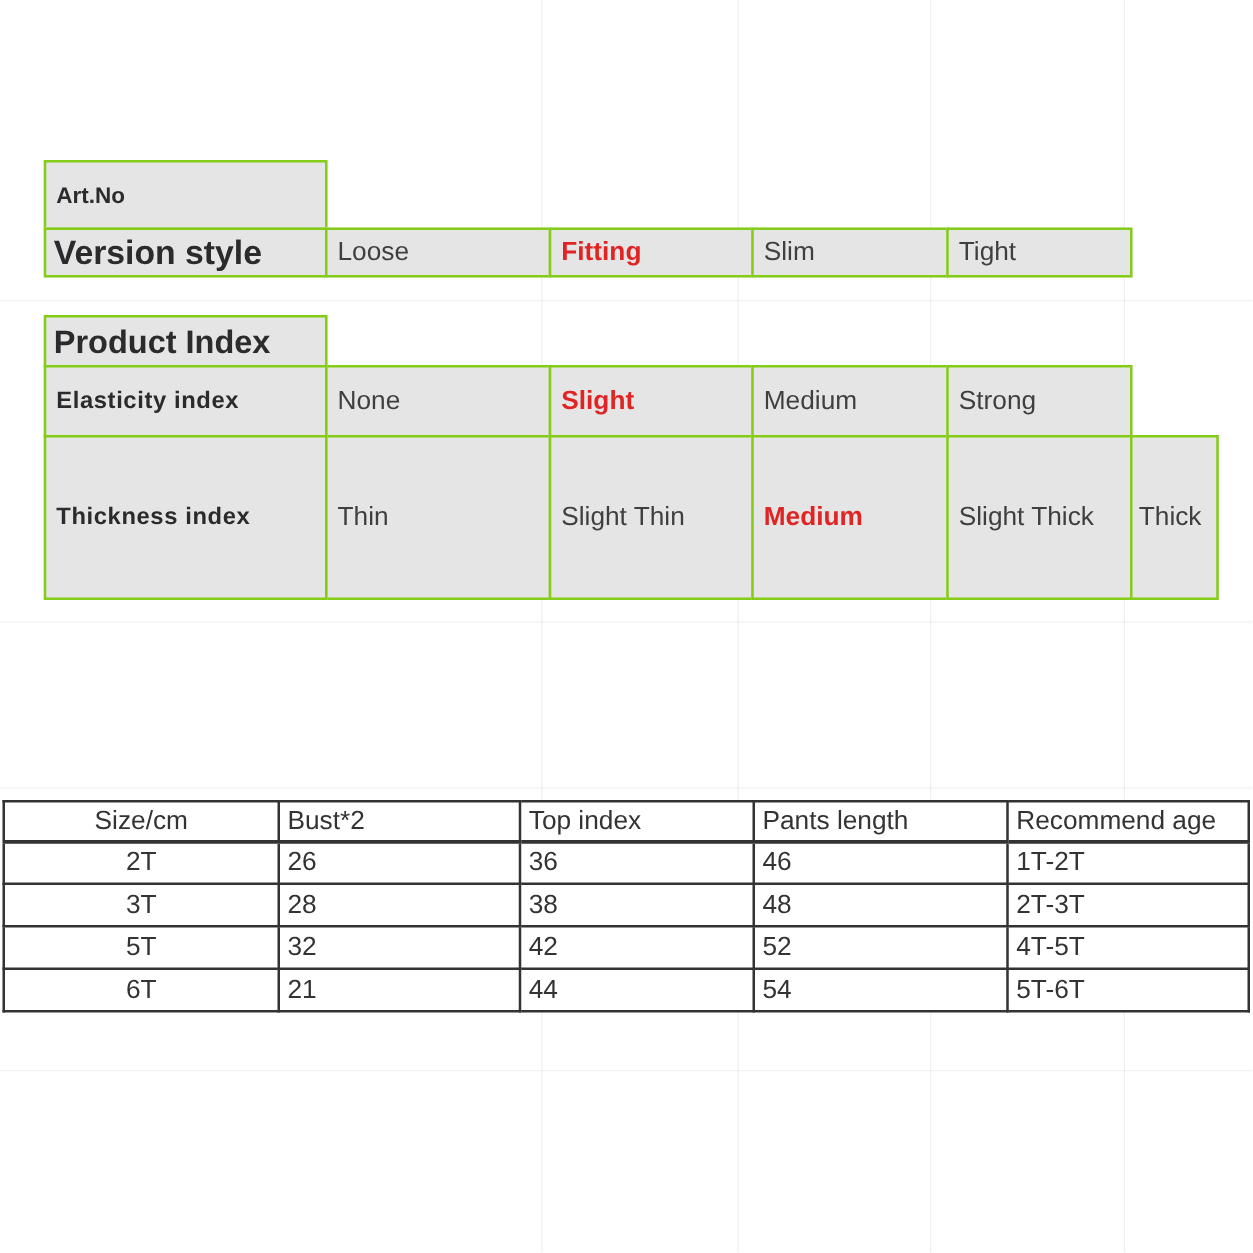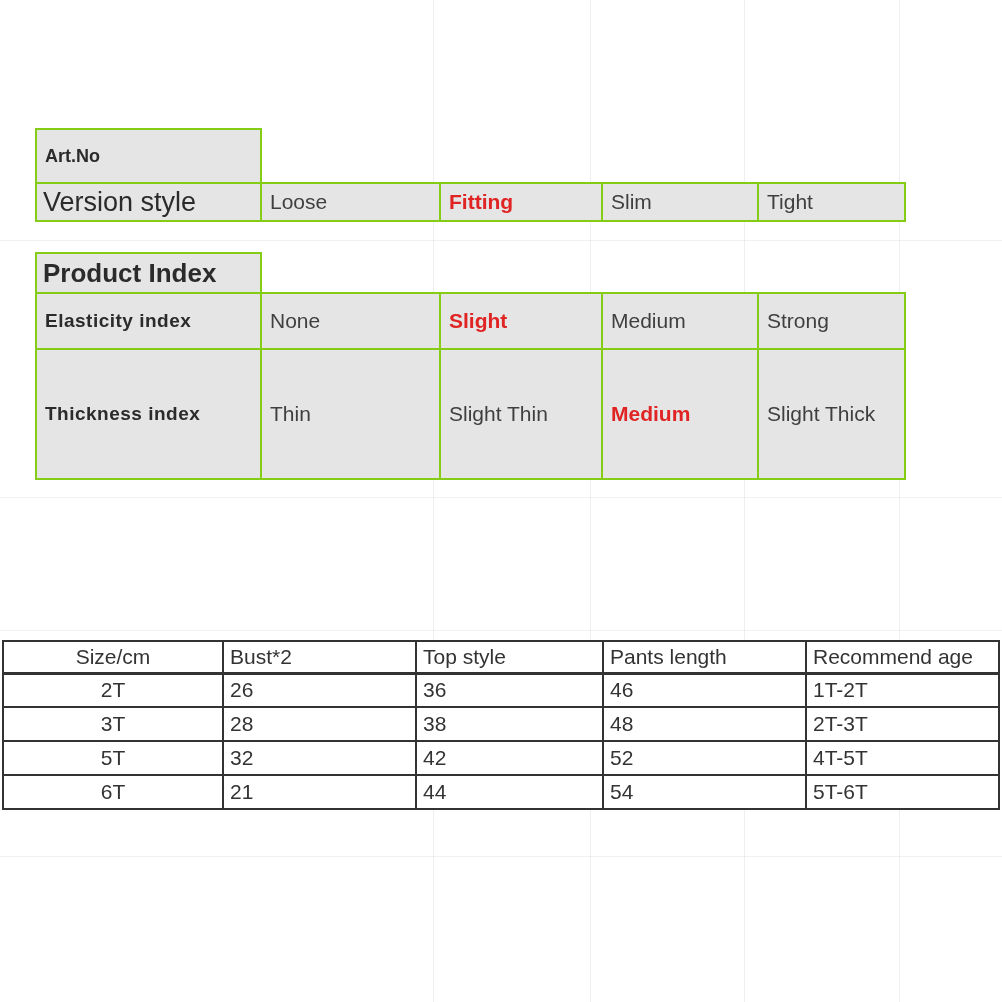--- a/index.html
+++ b/index.html
@@ -19,21 +19,21 @@
   
   .cell {
     position:absolute; box-sizing:border-box;
     border:2px solid #84cc16; background:#e5e5e5;
     display:flex; align-items:center;
     padding-left:8px;
     font-size:21px; color:#3f3f3f;
     white-space:nowrap; overflow:hidden;
     z-index:1;
   }
-  .cell.hdr-big  { font-weight:normal; font-size:27px; color:#2b2b2b; padding-left:6px; }
+  .cell.hdr-big  { font-weight:bold; font-size:27px; color:#2b2b2b; padding-left:6px; }
   .cell.hdr-mid  { font-weight:bold; font-size:26px; color:#2b2b2b; padding-left:6px; }
   .cell.hdr-sm   { font-weight:bold; font-size:19px; color:#2b2b2b; letter-spacing:0.5px; }
   .cell.art      { font-weight:bold; font-size:18px; color:#2b2b2b; }
   .sel           { color:#e02424 !important; font-weight:bold; }
 
   
   #size-table {
     position:absolute; left:2px; top:640px; width:996px;
     border-collapse:collapse; table-layout:fixed;
     font-size:21px; color:#333333; background:#ffffff; z-index:1;
@@ -79,34 +79,35 @@
   <div class="cell hdr-sm" style="left:35px; top:292px; width:227px; height:58px;">Elasticity index</div>
   <div class="cell sel" style="left:439px; top:292px; width:164px; height:58px;">Slight</div>
   <div class="cell" style="left:601px; top:292px; width:158px; height:58px;">Medium</div>
   <div class="cell" style="left:757px; top:292px; width:149px; height:58px;">Strong</div>
 
   <div class="cell" style="left:260px; top:348px; width:181px; height:132px;">Thin</div>
   <div class="cell hdr-sm" style="left:35px; top:348px; width:227px; height:132px;">Thickness index</div>
   <div class="cell" style="left:439px; top:348px; width:164px; height:132px;">Slight Thin</div>
   <div class="cell sel" style="left:601px; top:348px; width:158px; height:132px;">Medium</div>
   <div class="cell" style="left:757px; top:348px; width:149px; height:132px;">Slight Thick</div>
+  <div class="cell" style="left:904px; top:348px; width:71px; height:132px; padding-left:5px;">Thick</div>
 
   <table id="size-table">
     <colgroup>
       <col style="width:220px">
         <col style="width:193px">
         <col style="width:187px">
       <col style="width:203px">
         <col style="width:193px">
     </colgroup>
     <thead>
       <tr>
         <th>Size/cm</th>
         <th>Bust*2</th>
-        <th>Top style</th>
+        <th>Top index</th>
         <th>Pants length</th>
         <th>Recommend age</th>
       </tr>
     </thead>
     <tbody>
       <tr>
         <td>2T</td>
         <td>26</td>
         <td>36</td>
         <td>46</td>

